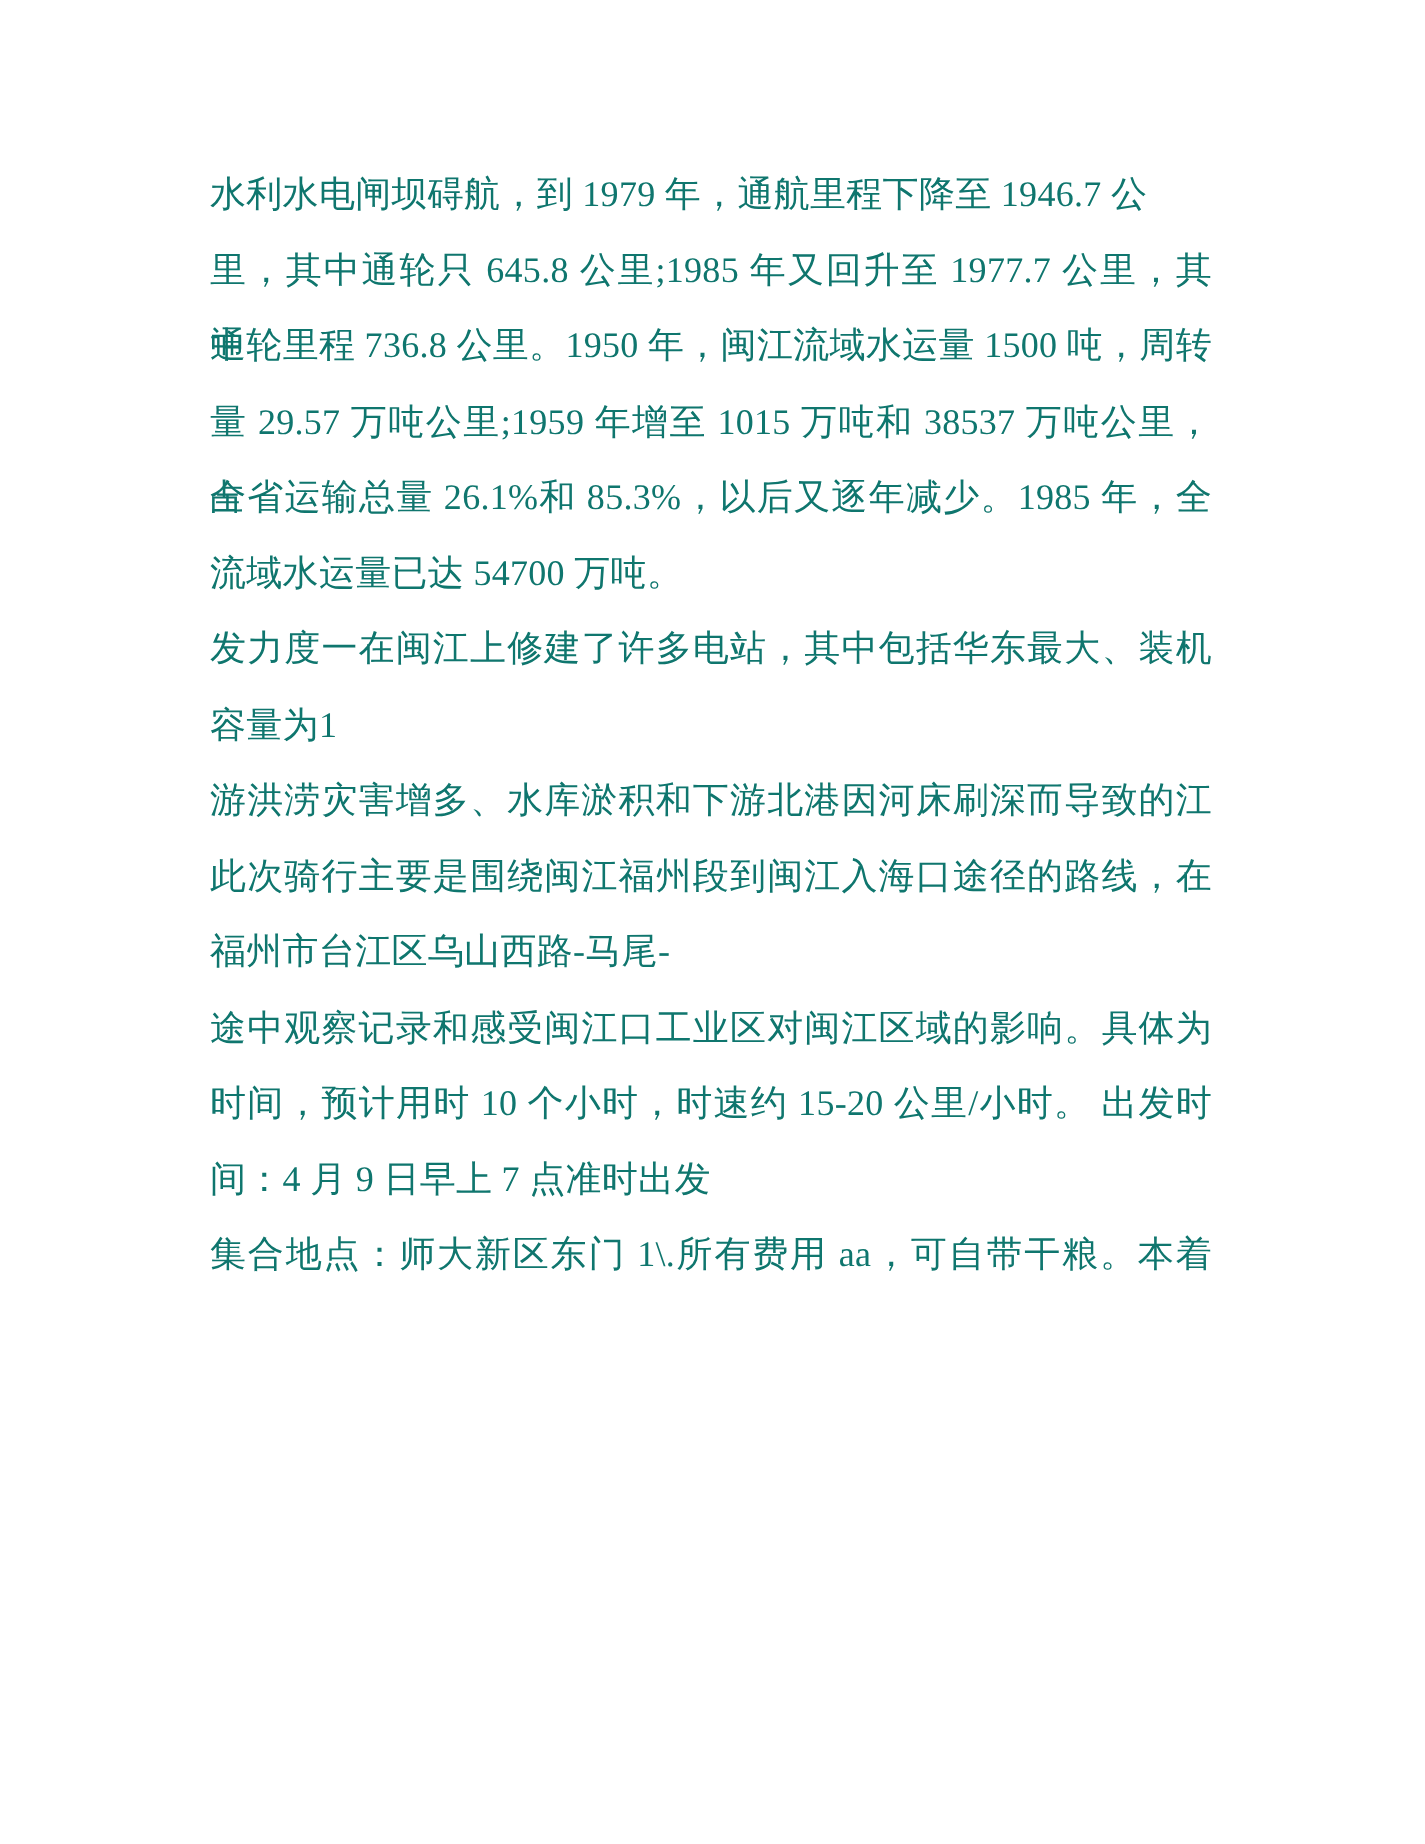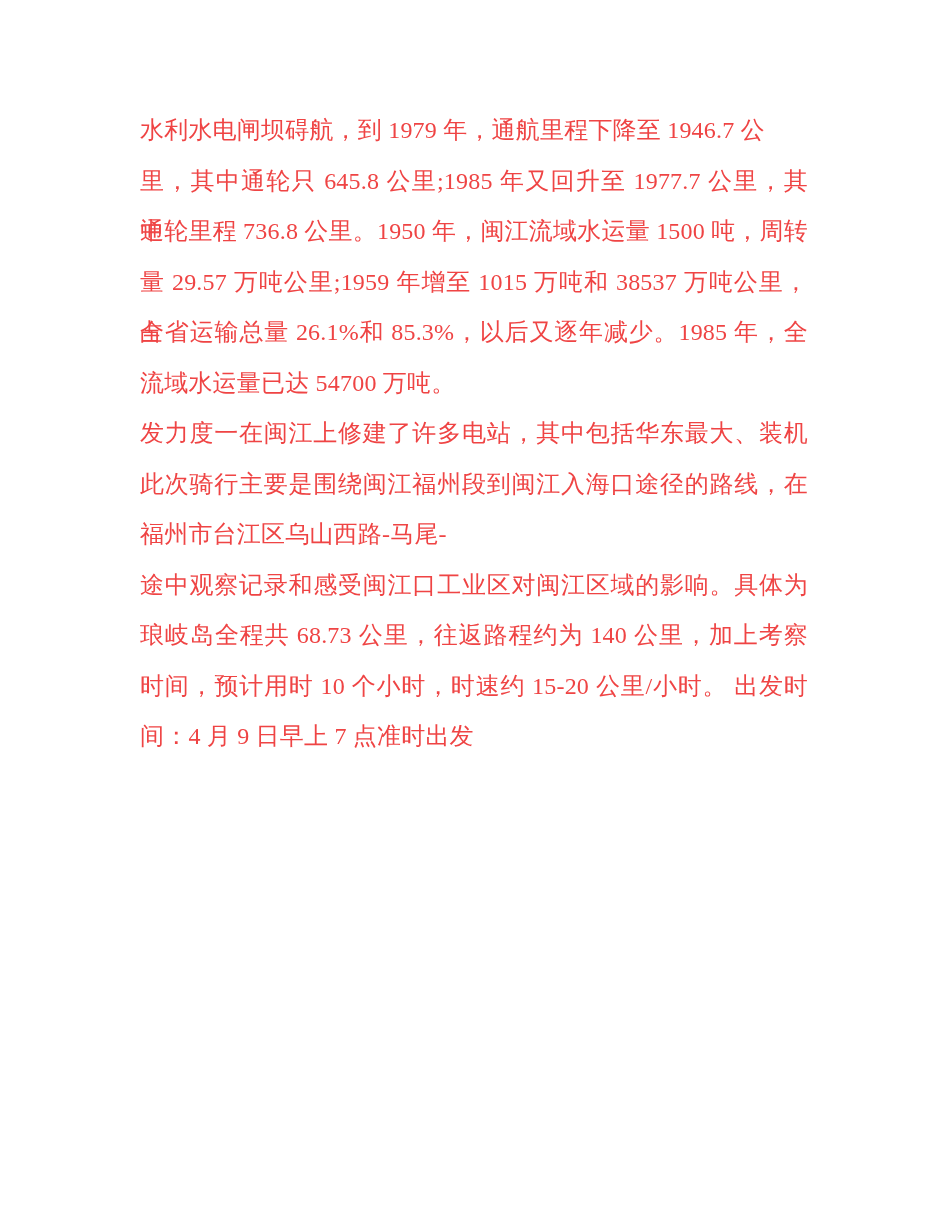--- a/index.html
+++ b/index.html
@@ -9,21 +9,21 @@
     height: 1229px;
     background: #ffffff;
     overflow: hidden;
   }
   .doc-page {
     position: relative;
     width: 928px;
     height: 1229px;
     background: #ffffff;
     font-family: "Liberation Serif", "DejaVu Serif", serif;
-    color: #ef4444;
+    color: #0f766e;
   }
   .text-block {
     position: absolute;
     left: 140px;
     top: 105px;
     width: 668px;
   }
   .line {
     height: 50.5px;
     line-height: 50.5px;
@@ -49,20 +49,22 @@
 
 <div class="doc-page">
   <div class="text-block">
     <div class="line short">水利水电闸坝碍航，到 1979 年，通航里程下降至 1946.7 公</div>
     <div class="line just">里，其中通轮只 645.8 公里;1985 年又回升至 1977.7 公里，其中</div>
     <div class="line just">通轮里程 736.8 公里。1950 年，闽江流域水运量 1500 吨，周转</div>
     <div class="line just">量 29.57 万吨公里;1959 年增至 1015 万吨和 38537 万吨公里，占</div>
     <div class="line just">全省运输总量 26.1%和 85.3%，以后又逐年减少。1985 年，全</div>
     <div class="line short">流域水运量已达 54700 万吨。</div>
     <div class="line just">发力度一在闽江上修建了许多电站，其中包括华东最大、装机</div>
+    <div class="line short">容量为1</div>
+    <div class="line just">游洪涝灾害增多、水库淤积和下游北港因河床刷深而导致的江</div>
     <div class="line just">此次骑行主要是围绕闽江福州段到闽江入海口途径的路线，在</div>
     <div class="line short">福州市台江区乌山西路-马尾-</div>
     <div class="line just">途中观察记录和感受闽江口工业区对闽江区域的影响。具体为</div>
-    <div class="line just">琅岐岛全程共 68.73 公里，往返路程约为 140 公里，加上考察</div>
     <div class="line just">时间，预计用时 10 个小时，时速约 15-20 公里/小时。 出发时</div>
     <div class="line short">间：4 月 9 日早上 7 点准时出发</div>
+    <div class="line just">集合地点：师大新区东门 1\.所有费用 aa，可自带干粮。本着</div>
   </div>
 </div>
 
 </body></html>

